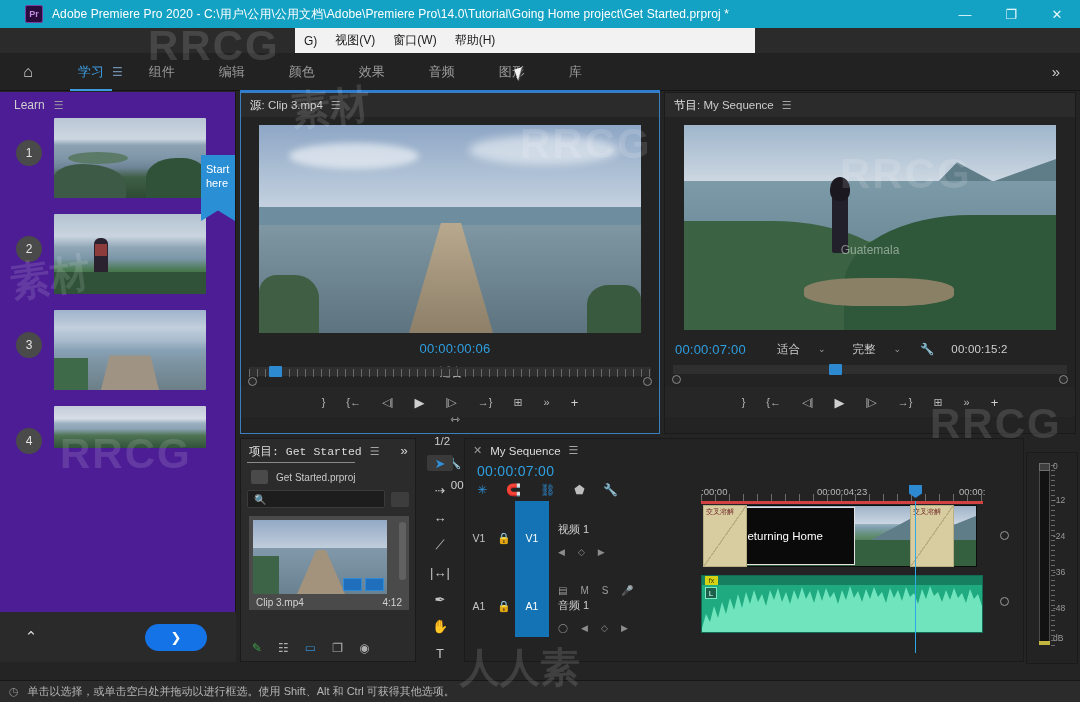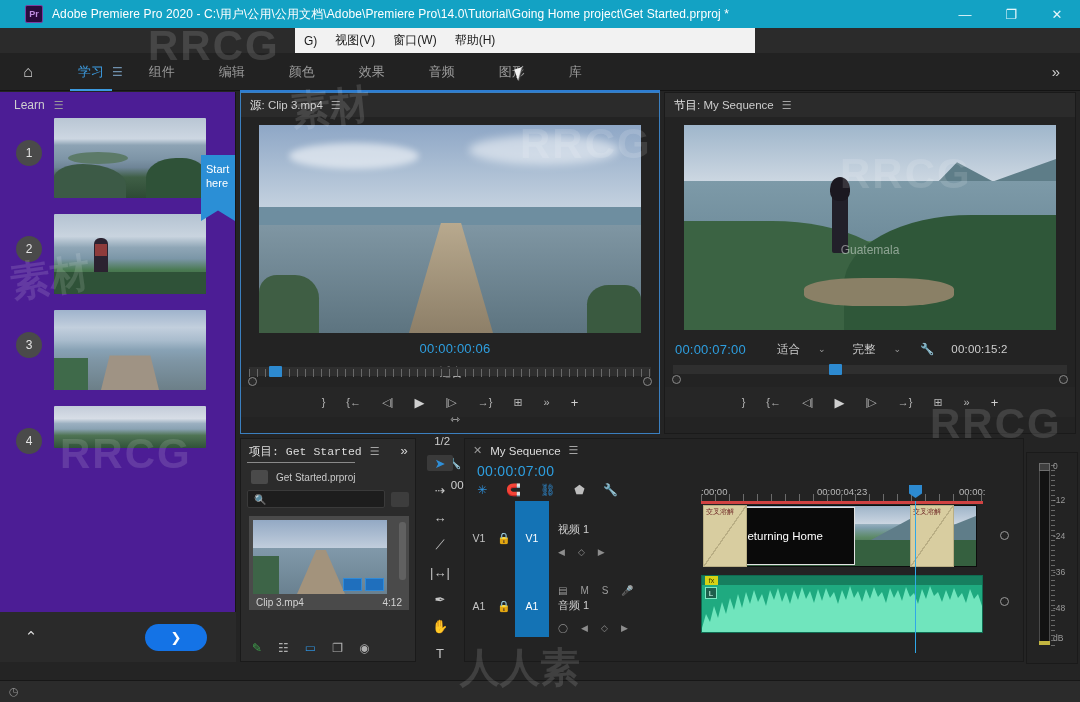--- a/index.html
+++ b/index.html
@@ -600,20 +600,21 @@
       <span style="top:34px;">-12</span>
       <span style="top:70px;">-24</span>
       <span style="top:106px;">-36</span>
       <span style="top:142px;">-48</span>
       <span style="top:172px;">dB</span>
     </div>
   </div>
 
   <div class="statusbar">
     <span class="ico">◷</span>
+    <span class="txt">单击以选择，或单击空白处并拖动以进行框选。使用 Shift、Alt 和 Ctrl 可获得其他选项。</span>
   </div>
 
   <div class="wm wm-rrcg" style="left:148px; top:22px;">RRCG</div>
   <div class="wm wm-rrcg" style="left:520px; top:120px;">RRCG</div>
   <div class="wm wm-rrcg" style="left:840px; top:150px;">RRCG</div>
   <div class="wm wm-rrcg" style="left:60px; top:430px;">RRCG</div>
   <div class="wm wm-rrcg" style="left:930px; top:400px;">RRCG</div>
   <div class="wm wm-cn" style="left:10px; top:250px; transform:rotate(-8deg);">素材</div>
   <div class="wm wm-cn" style="left:460px; top:640px;">人人素</div>
   <div class="wm wm-cn" style="left:290px; top:80px; transform:rotate(-6deg);">素材</div>

